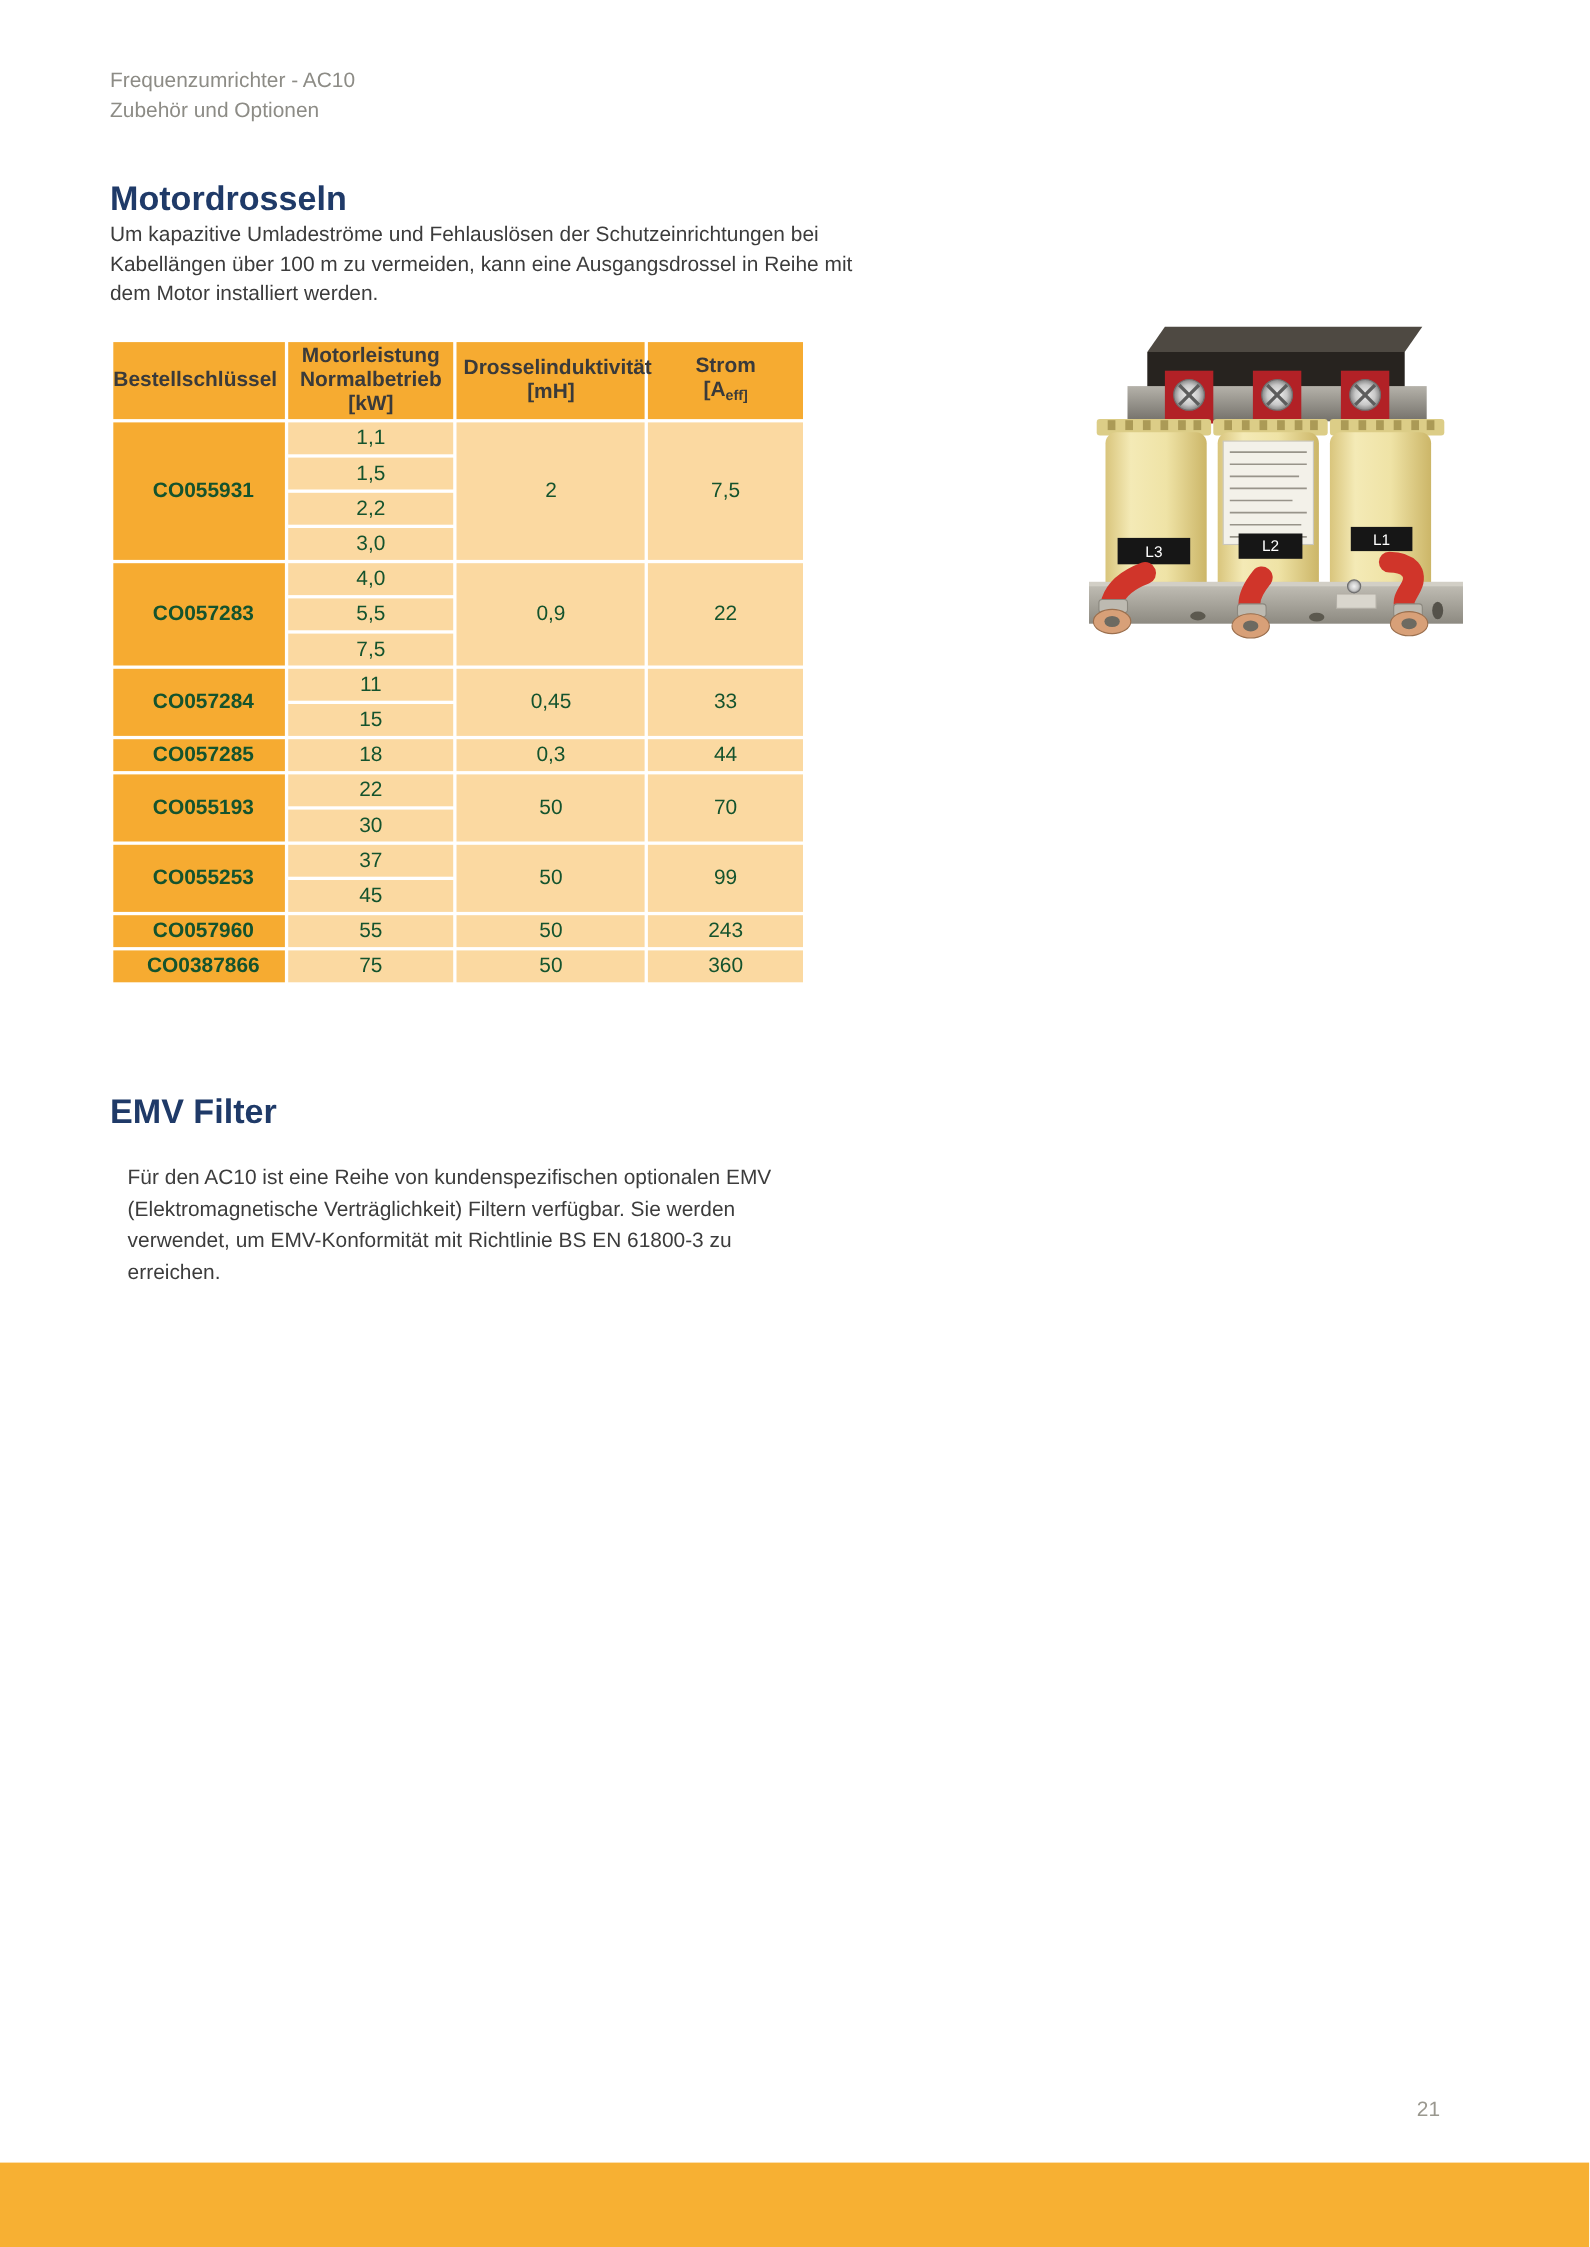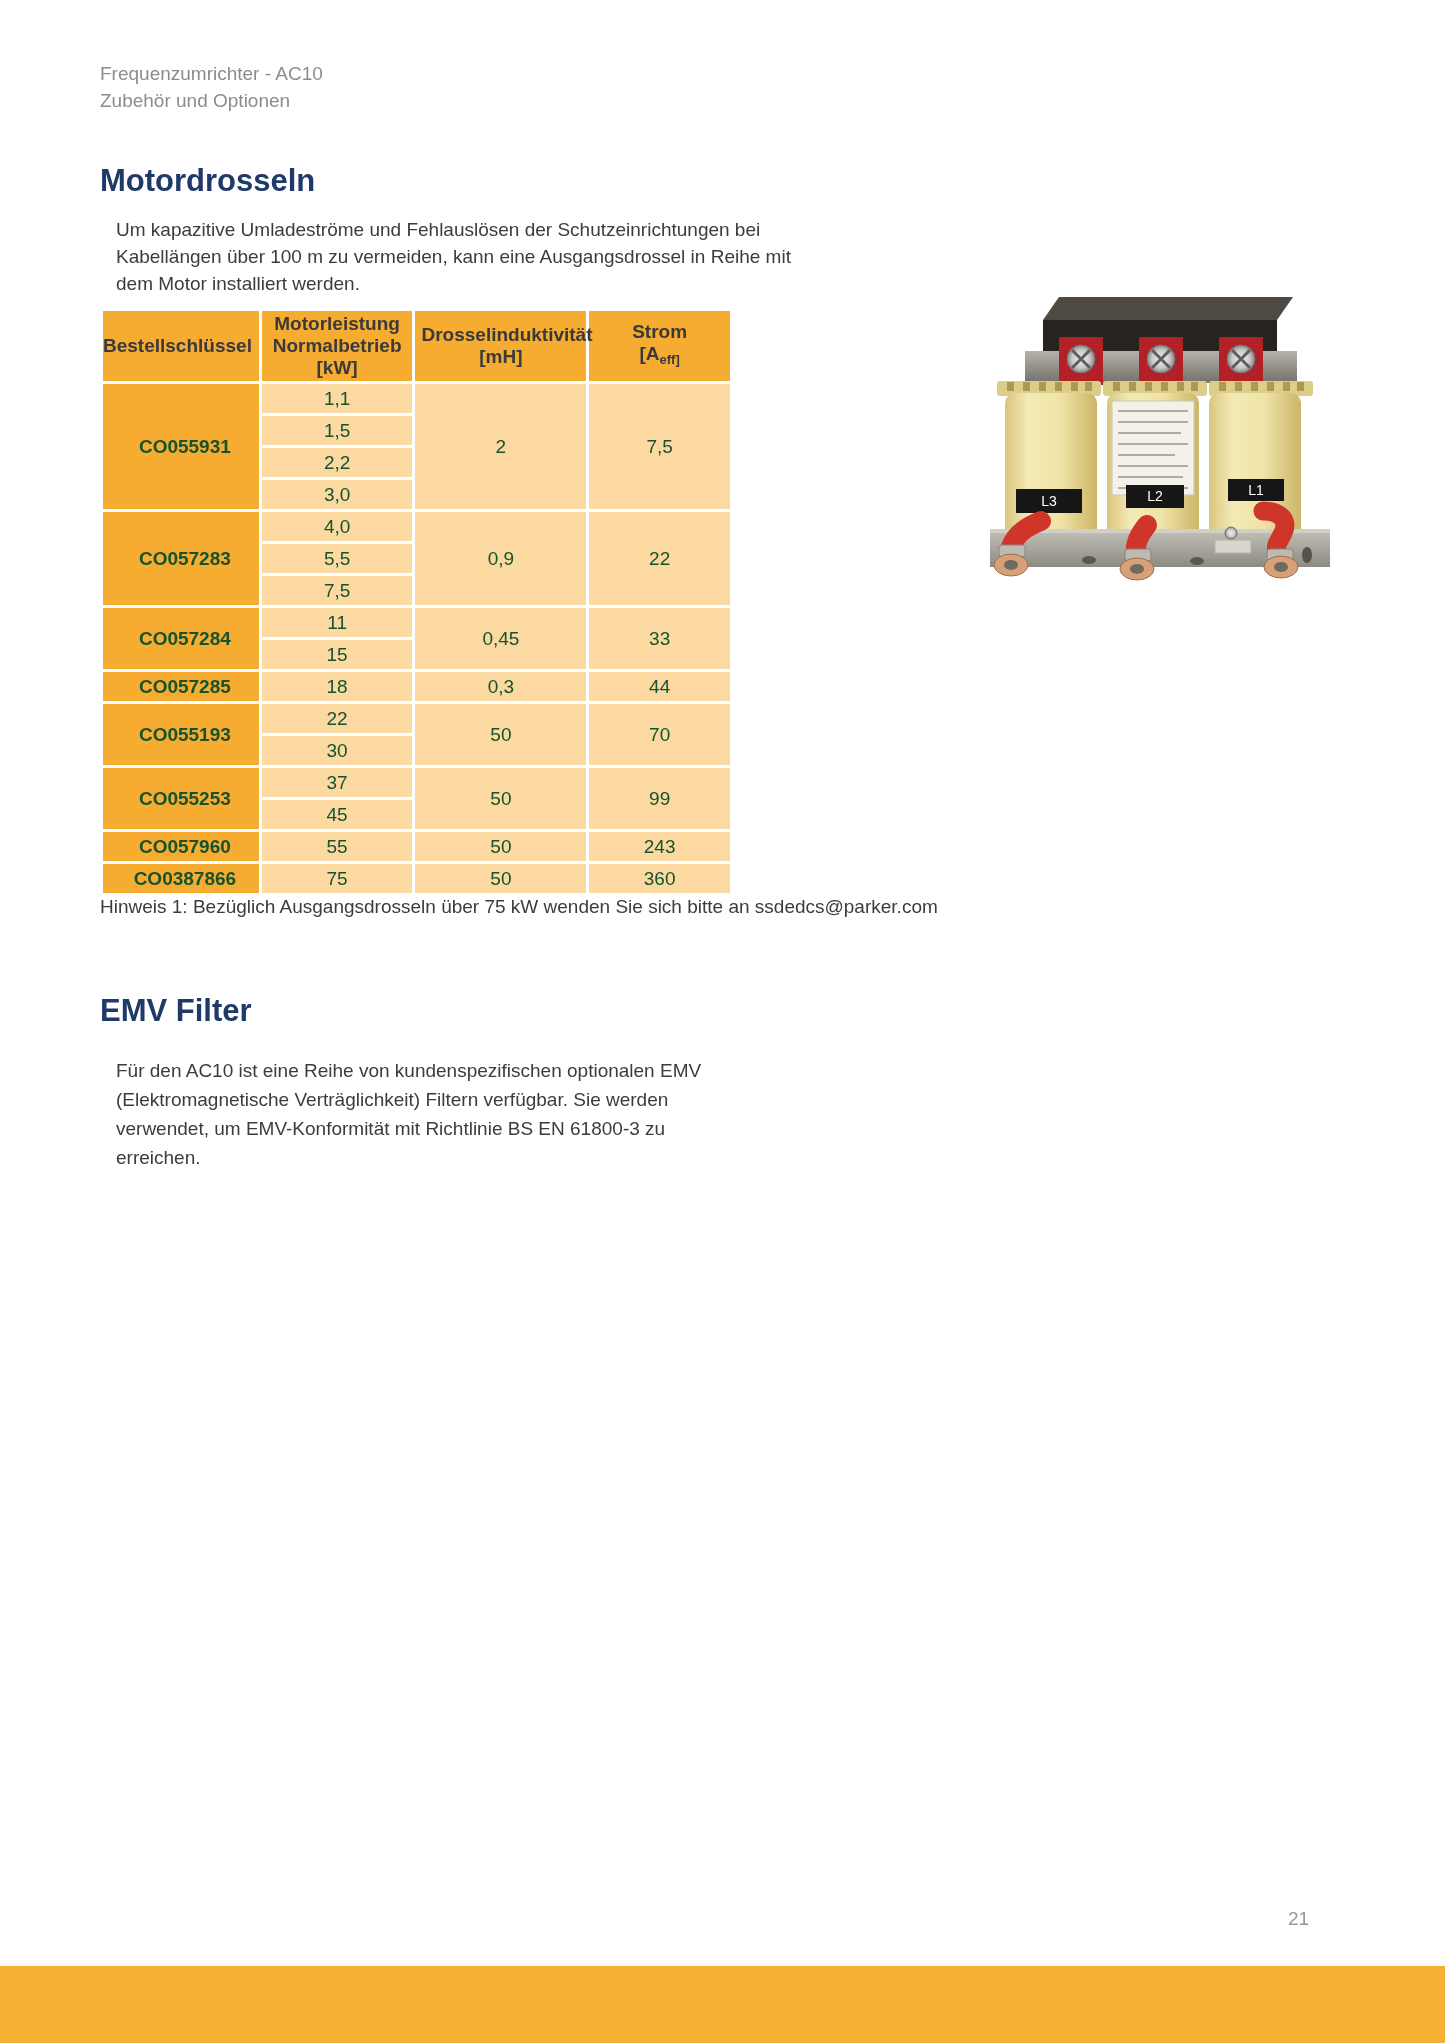--- a/index.html
+++ b/index.html
@@ -55,21 +55,21 @@
 
 <div class="page">
 
   <div class="doc-meta">
     <div>Frequenzumrichter - AC10</div>
     <div>Zubehör und Optionen</div>
   </div>
 
   <h1 class="section-title" id="title-motordrosseln" style="margin:0;">Motordrosseln</h1>
 
-  <p class="bodytext preline" id="intro" style="margin:16px;">Um kapazitive Umladeströme und Fehlauslösen der Schutzeinrichtungen bei
+  <p class="bodytext preline" id="intro" style="margin:0;">Um kapazitive Umladeströme und Fehlauslösen der Schutzeinrichtungen bei
 Kabellängen über 100 m zu vermeiden, kann eine Ausgangsdrossel in Reihe mit
 dem Motor installiert werden.</p>
 
   <div class="table-wrap">
     <table class="choke">
       <colgroup>
         <col style="width:155px">
           <col style="width:150px">
           <col style="width:170px">
           <col style="width:140px">
@@ -299,21 +299,20 @@
         <ellipse cx="152" cy="276" rx="7" ry="5" fill="#6d6a61"></ellipse>
 
         <path d="M278,218 C296,218 304,228 298,240 C294,248 290,252 292,258" stroke="#d0352a" stroke-width="19" fill="none" stroke-linecap="round"></path>
         <rect x="282" y="256" width="26" height="12" rx="3" fill="#bdbab1" stroke="#8a877e"></rect>
         <ellipse cx="296" cy="274" rx="17" ry="11" fill="#d8a078" stroke="#9a6f4e"></ellipse>
         <ellipse cx="296" cy="274" rx="7" ry="5" fill="#6d6a61"></ellipse>
       </g>
     </svg>
   </div>
 
-  <p class="bodytext" id="note" style="margin:0;">Hinweis 1: Bezüglich Ausgangsdrosseln über 75 kW wenden Sie sich bitte an ssdedcs@parker.com</p>
 
   <h1 class="section-title" id="title-emv" style="margin:0;">EMV Filter</h1>
 
   <p class="bodytext preline" id="emv-p1" style="margin:16px;">Für den AC10 ist eine Reihe von kundenspezifischen optionalen EMV
 (Elektromagnetische Verträglichkeit) Filtern verfügbar. Sie werden
 verwendet, um EMV-Konformität mit Richtlinie BS EN 61800-3 zu
 erreichen.</p>
 
 
   <div class="page-number">21</div>

